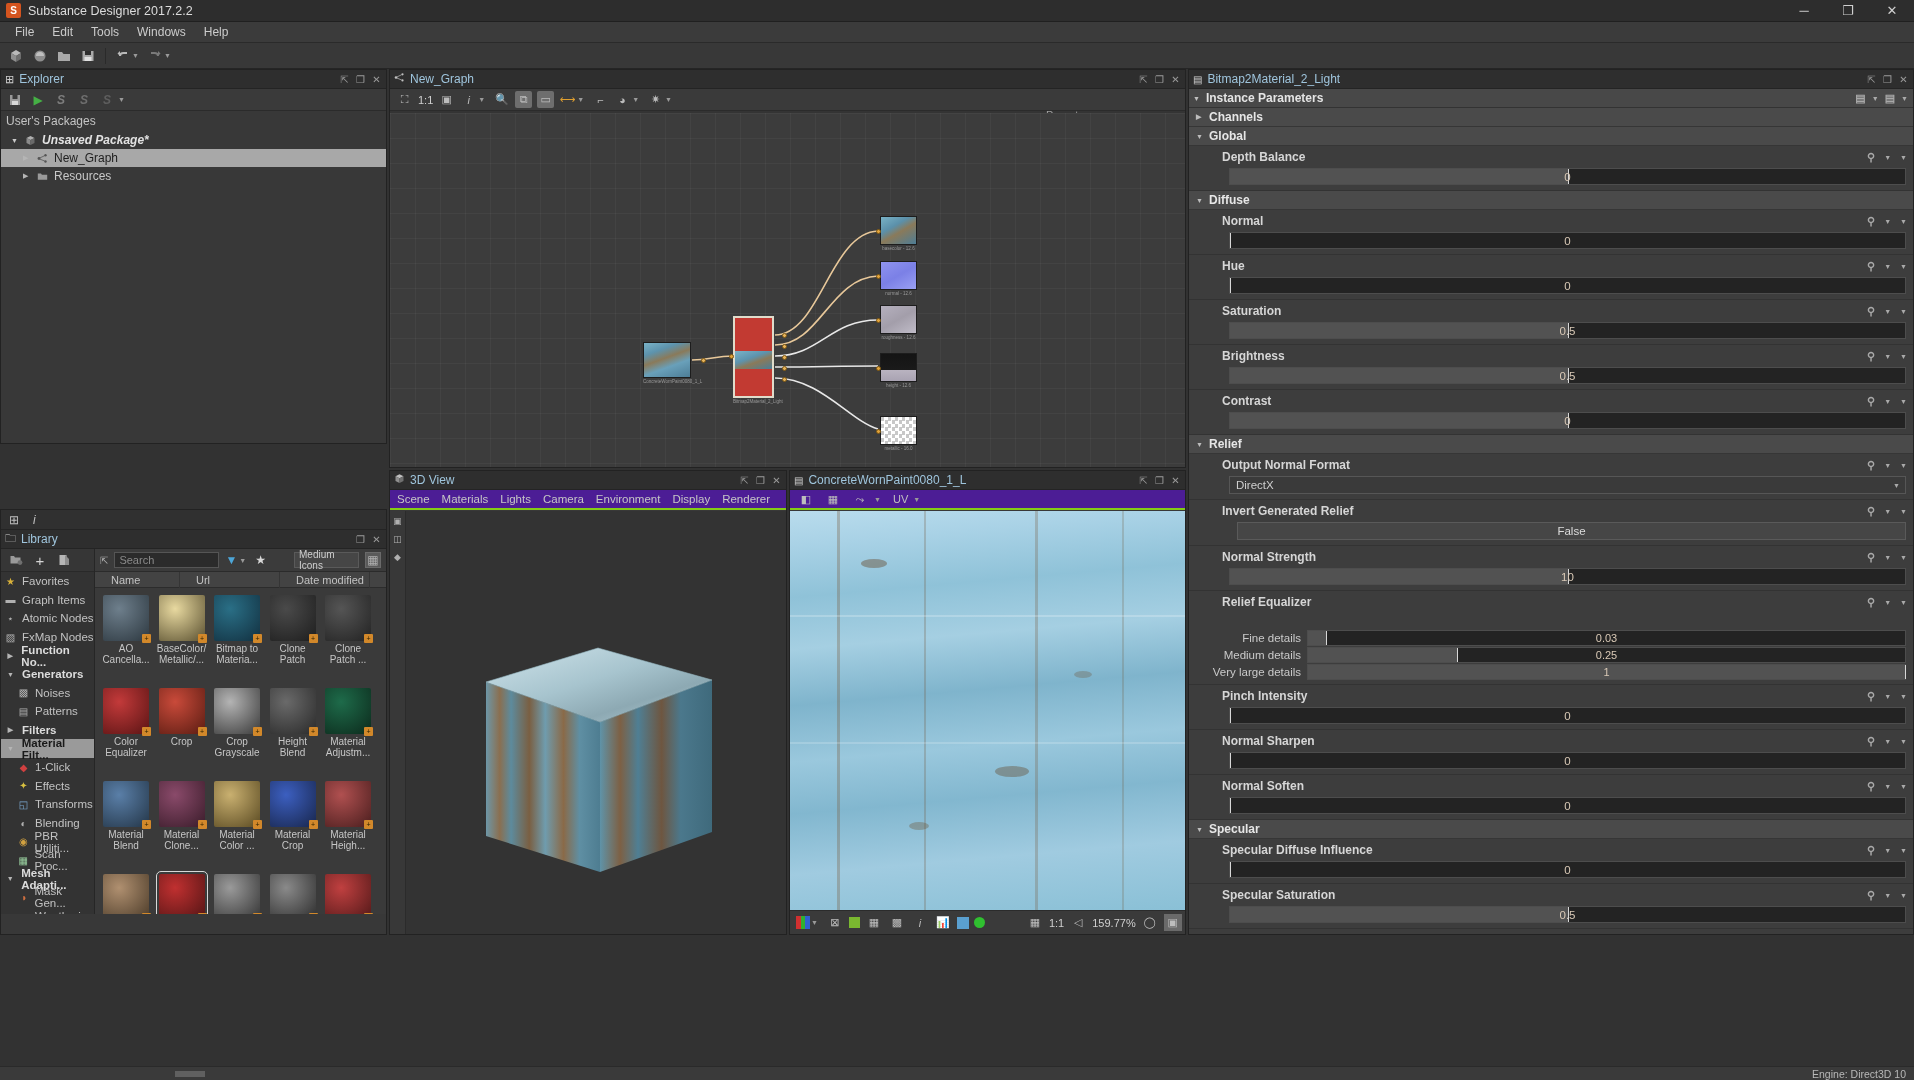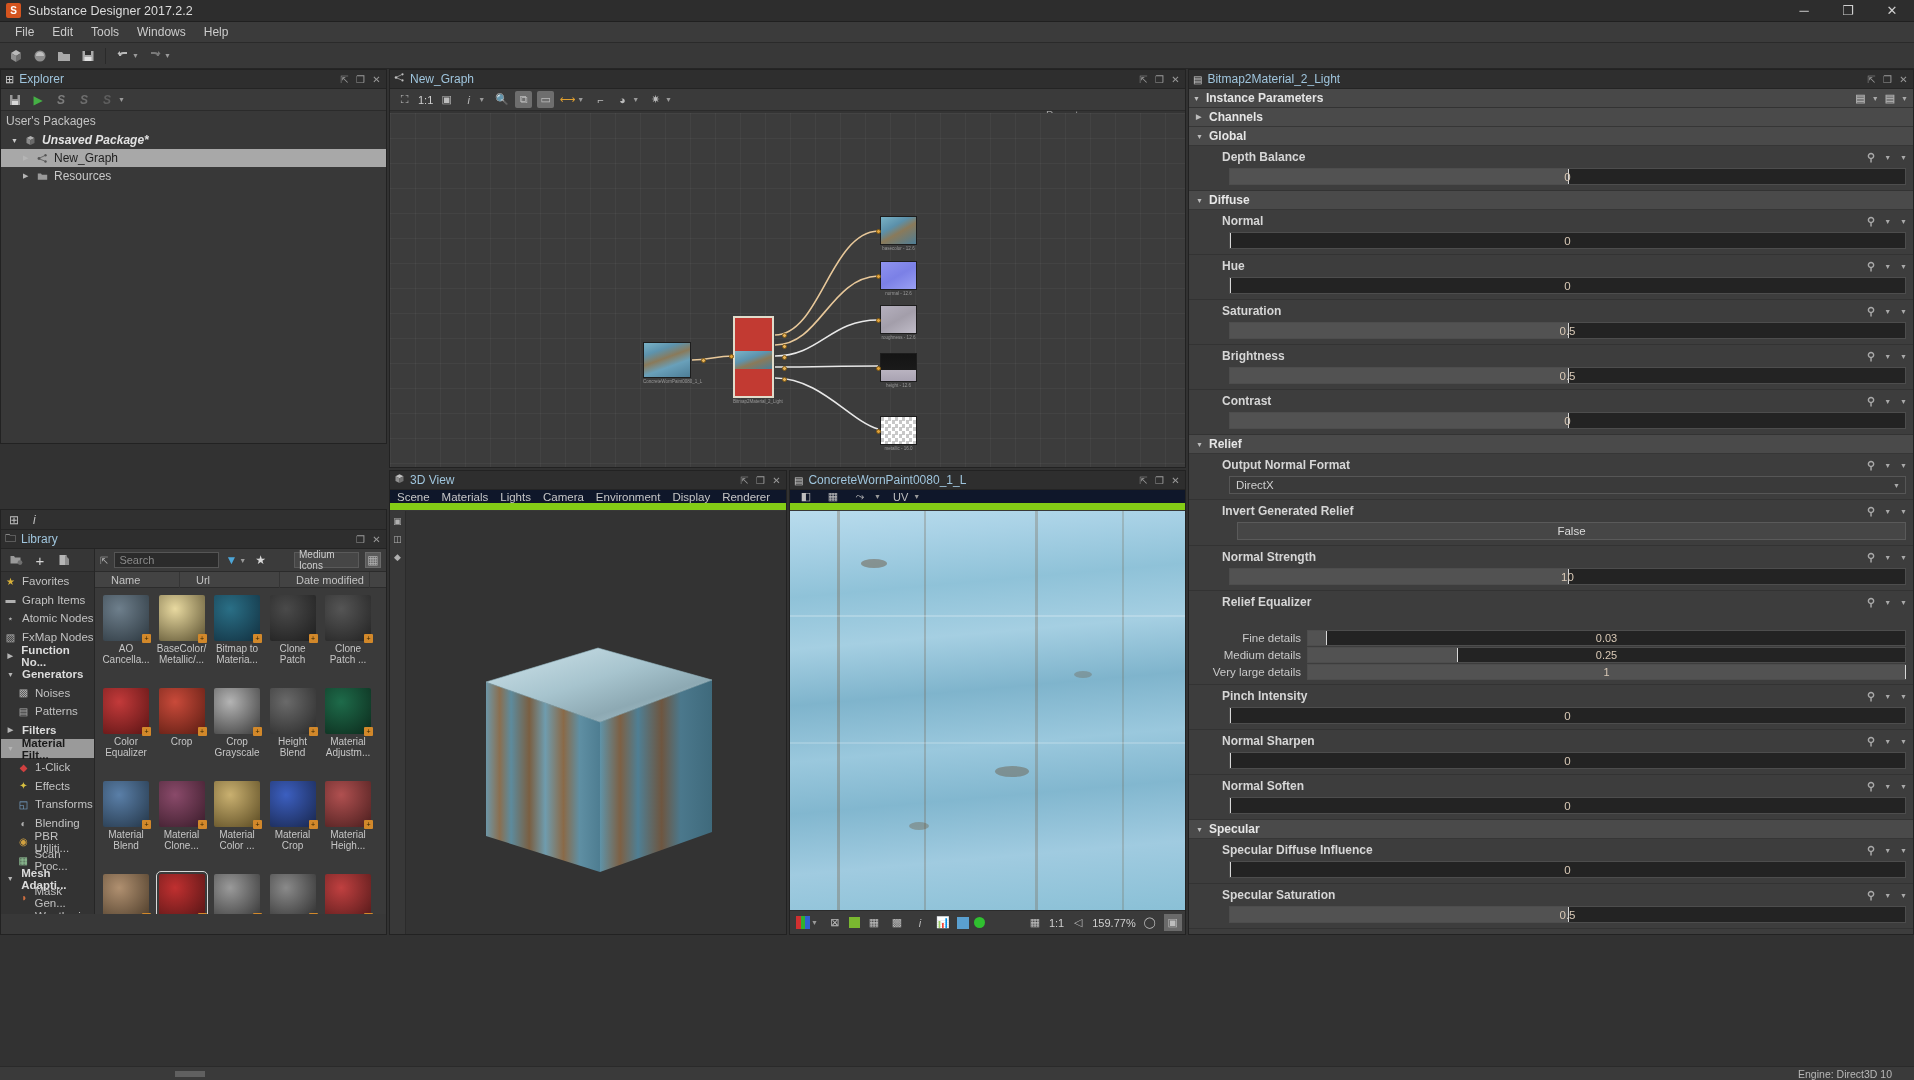--- a/index.html
+++ b/index.html
@@ -121,22 +121,22 @@
        linear-gradient(to bottom, rgba(255,255,255,.035) 1px, transparent 1px);
      background-size:25px 25px; overflow:hidden;}
   .gnode{ position:absolute; }
   .gnode .thumb{ border:1px solid #1d1d1d; }
   .gnode .nlabel{ font-size:4.5px;color:#9a9a9a;text-align:center;margin-top:1px;white-space:nowrap;}
   .port{ position:absolute; width:5px;height:5px;border-radius:50%; background:#e2a33c;border:1px solid #7a5612;}
   .port.out{ background:#e8b45c; }
 
   
   #view3d{ left:389px; top:401px; width:398px; height:465px; }
-  .v-menu{ height:20px;background:#0f172a;display:flex;align-items:center;gap:12px;padding-left:7px;
-     font-size:11.5px;color:#c6c6c6; border-bottom:7px solid #84cc16;}
+  .v-menu{ height:20px;background:#4c1d95;display:flex;align-items:center;gap:12px;padding-left:7px;
+     font-size:11.5px;color:#c6c6c6; border-bottom:2px solid #84cc16;}
   .v-body{ position:absolute;left:0;right:0;top:40px;bottom:0;background:#333;}
   .v-side{ position:absolute; left:0;top:0;width:16px;bottom:0;background:#383838;border-right:1px solid #2b2b2b;
      display:flex;flex-direction:column;align-items:center;padding-top:4px;gap:6px;}
   .v-side .vi{ width:12px;height:12px;font-size:9px;color:#b0b0b0;display:flex;align-items:center;justify-content:center;}
 
   
   #view2d{ left:789px; top:401px; width:397px; height:465px; }
 
   
   #params{ left:1188px; top:0; width:726px; height:866px; }
@@ -163,21 +163,21 @@
   .boolbtn{ margin:3px 7px 2px 48px; height:18px; background:#464646;border:1px solid #5a5a5a;
      display:flex;align-items:center;justify-content:center;font-size:11.5px;color:#dcdcdc;}
   .eqrow{ display:flex; align-items:center; margin:1px 7px 1px 0;}
   .eqlabel{ width:118px; text-align:right; padding-right:6px; font-size:11.5px;color:#cacaca;}
   .eqslider{ flex:1; height:16px; background:#232323;border:1px solid #4d4d4d;position:relative;
      display:flex;align-items:center;justify-content:center;}
 
   
   .statusbar{ position:absolute;left:0;bottom:0;right:0;height:14px;background:#3a3a3a;
     border-top:1px solid #2a2a2a; display:flex;align-items:center; font-size:10.5px;color:#b8b8b8;}
-  .statusbar .right{ margin-left:auto;padding-right:22px; }
+  .statusbar .right{ margin-left:auto;padding-right:8px; }
   .statusbar .scrollstub{ position:absolute;left:175px;width:30px;height:6px;background:#606060;top:4px;}
 
   
   .v2-bottom{ position:absolute;left:0;right:0;bottom:0;height:24px;background:#3a3a3a;
      border-top:1px solid #2b2b2b;display:flex;align-items:center;gap:5px;padding-left:6px;}
   .v2-ico{ width:18px;height:17px;display:flex;align-items:center;justify-content:center;font-size:11px;color:#bdbdbd;}
   .zoomval{ font-size:11px;color:#cfcfcf;}
 </style>
 </head>
 <body>

